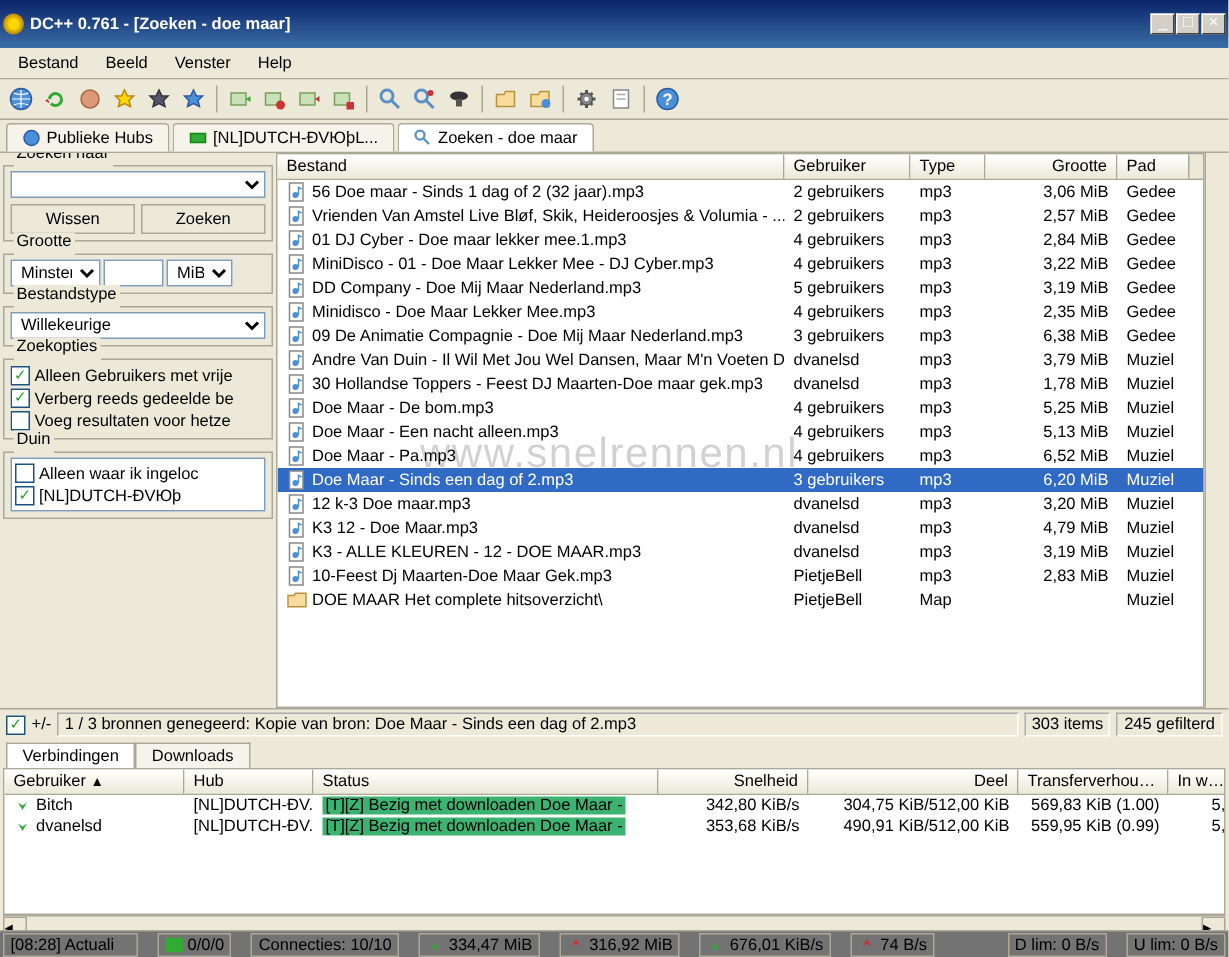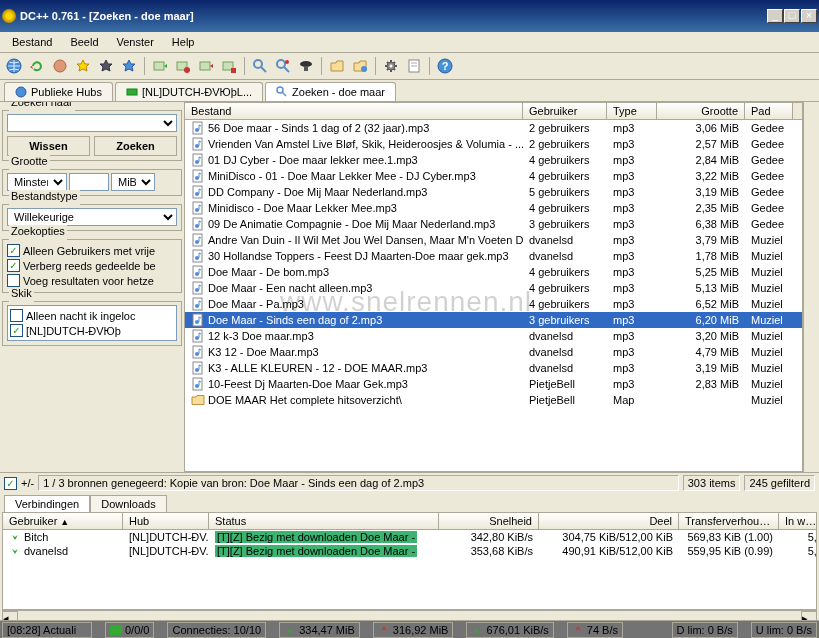--- a/index.html
+++ b/index.html
@@ -19,21 +19,21 @@
 .tab.active { background: #fff; }
 .tab-icon { width: 12px; height: 12px; display: inline-block; }
 .main-area { display: flex; height: 370px; }
 .left-panel { width: 184px; background: #ece9d8; padding: 2px; overflow: hidden; }
 .panel-group { border: 1px solid #aca899; margin-bottom: 2px; padding: 2px; background: #ece9d8; }
 .panel-group-title { font-size: 11px; padding: 0 2px; position: relative; top: -8px; background: #ece9d8; display: inline-block; margin-left: 4px; }
 .panel-body { margin-top: -6px; padding: 2px; }
 .combo { width: 100%; border: 1px solid #7f9db9; padding: 1px 2px; background: #fff; font-size: 11px; }
 .btn { border: 1px solid #aca899; background: #ece9d8; padding: 3px 10px; cursor: pointer; }
 .btn-row { display: flex; gap: 4px; margin-top: 4px; }
-.btn-row .btn { flex: 1; font-weight: bold; }
+.btn-row .btn { flex: 1; }
 .chk-row { display: flex; align-items: flex-end; gap: 3px; padding: 1px 0; white-space: nowrap; overflow: hidden; }
 .chk { width: 13px; height: 13px; border: 1px solid #1c5180; background: #fff; flex-shrink: 0; }
 .chk.checked::after { content: "✓"; font-size: 10px; color: #21a121; display: block; line-height: 11px; text-align: center; }
 .hub-list { border: 1px solid #7f9db9; background: #fff; padding: 2px; height: 36px; overflow: hidden; }
 .right-panel { flex: 1; background: #fff; border: 1px solid #aca899; display: flex; flex-direction: column; overflow: hidden; }
 .grid-header { display: flex; background: #ece9d8; border-bottom: 1px solid #aca899; }
 .grid-header-cell { border-right: 1px solid #aca899; padding: 2px 6px; overflow: hidden; white-space: nowrap; text-overflow: ellipsis; background: linear-gradient(to bottom, #fff, #ece9d8); }
 .grid-body { flex: 1; overflow-y: auto; overflow-x: hidden; }
 .grid-row { display: flex; padding: 0; cursor: pointer; }
 .grid-row.selected { background: #316ac5; color: #fff; }
@@ -258,26 +258,26 @@
             <div class="chk checked"></div>
             <span>Verberg reeds gedeelde be</span>
           </div>
         <div class="chk-row">
             <div class="chk"></div>
             <span>Voeg resultaten voor hetze</span>
           </div>
       </div>
     </fieldset>
     <fieldset class="panel-group">
-      <legend class="panel-group-title">Skik</legend>
+      <legend class="panel-group-title">Duin</legend>
       <div class="panel-body">
         <div class="hub-list">
           <div class="chk-row">
               <div class="chk"></div>
-              <span>Alleen nacht ik ingeloc</span>
+              <span>Alleen waar ik ingeloc</span>
             </div>
           <div class="chk-row">
               <div class="chk checked"></div>
               <span>[NL]DUTCH-ÐVЮþ</span>
             </div>
         </div>
       </div>
     </fieldset>
   </div>
 

